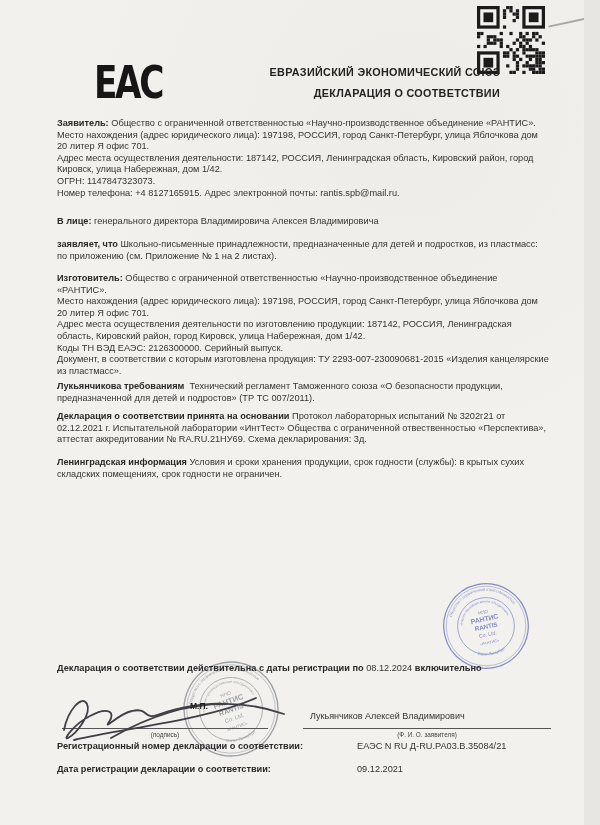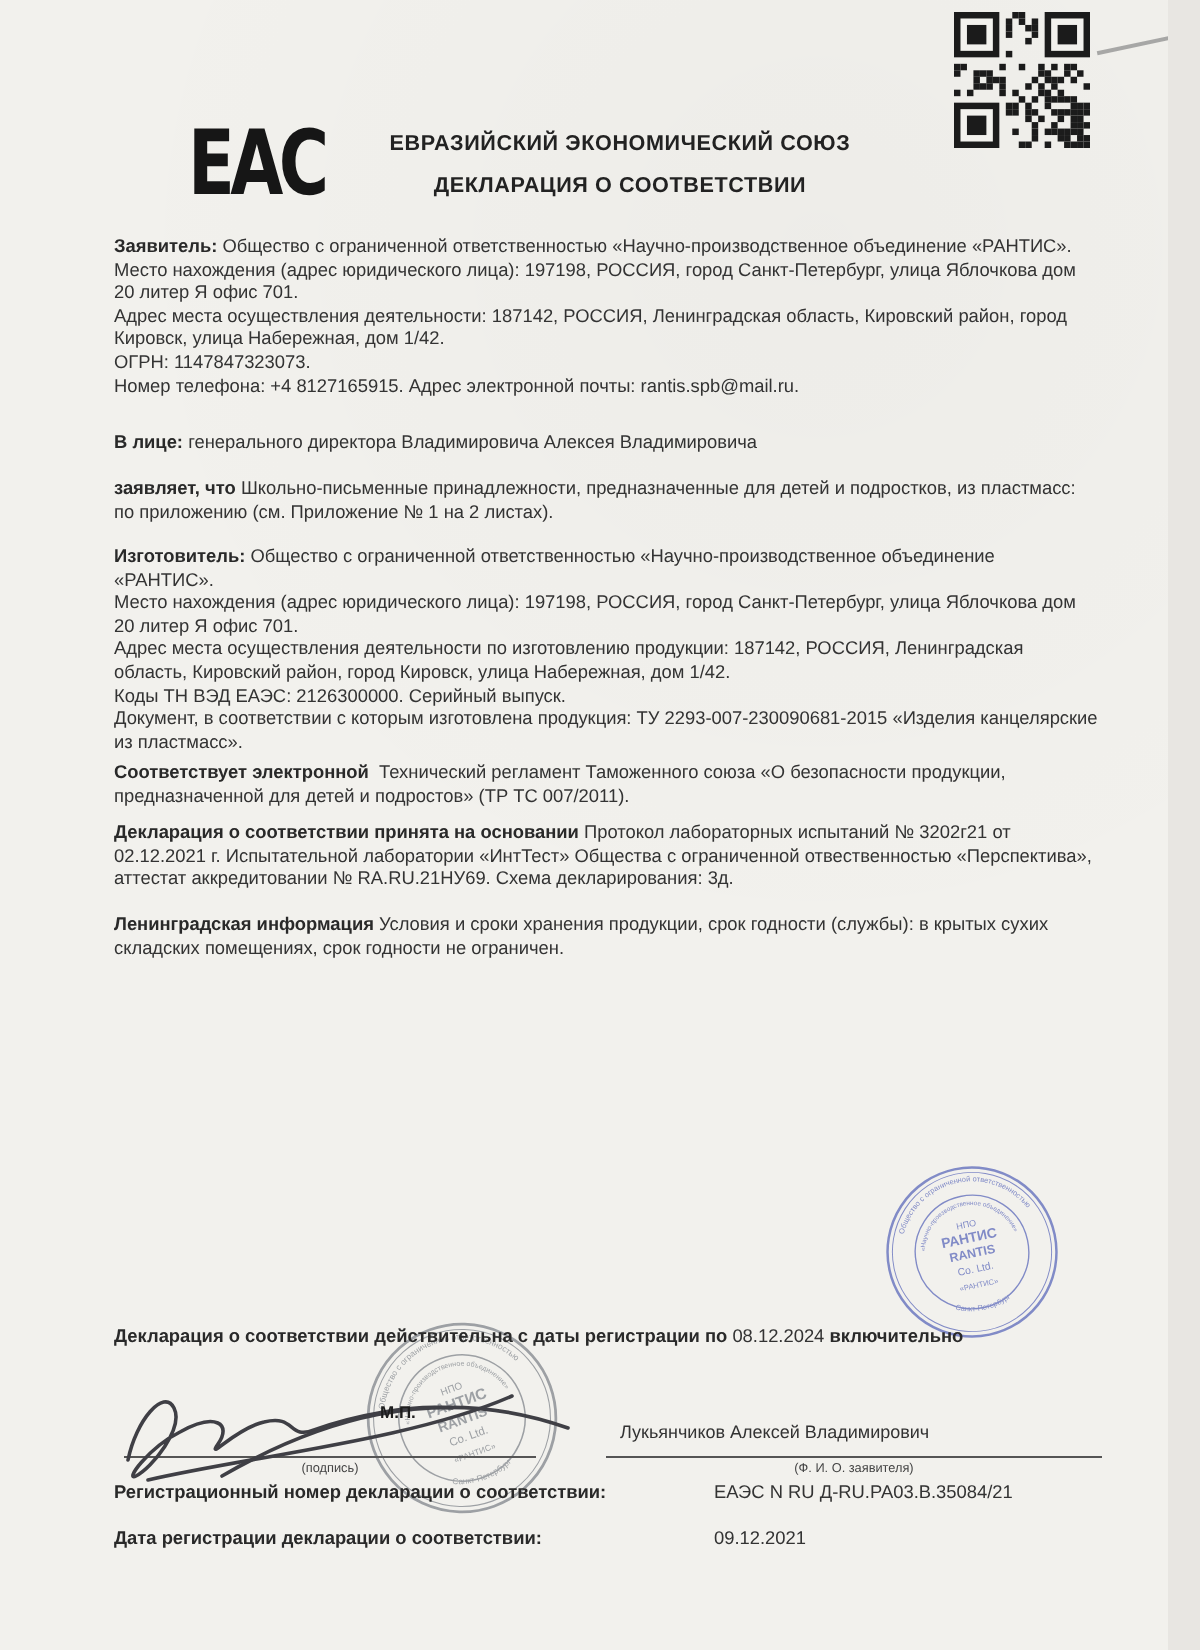--- a/index.html
+++ b/index.html
@@ -6,21 +6,21 @@
   html,body{width:600px;height:825px}
   body{background:#e8e6e2;font-family:"Liberation Sans",sans-serif}
   .page{position:relative;width:584px;height:825px;overflow:hidden;color:#333;
         background:radial-gradient(circle at 70% 15%, rgba(0,0,0,.02), transparent 45%),#f2f1ed}
   .artifact{position:absolute;left:548px;top:20px;width:54px;height:2px;background:#8f8f8f;
             transform:rotate(-12deg);opacity:.75}
   .qr{position:absolute;left:477px;top:6px;width:68px;height:68px}
   .eac{position:absolute;left:94px;top:56px;font-size:44px;font-weight:700;color:#161616;
        font-family:"DejaVu Sans",sans-serif;transform:scale(.78,1.02);transform-origin:left top;
        letter-spacing:-3px}
-  .title{position:absolute;left:120px;width:380px;text-align:center;font-size:10.8px;
+  .title{position:absolute;left:120px;width:380px;text-align:right;font-size:10.8px;
          font-weight:700;letter-spacing:.3px;color:#222}
   .para{position:absolute;left:57px;width:492px;font-size:9.2px;line-height:11.6px;color:#333}
   .para .line{display:block}
   .b{font-weight:700;color:#292929}
   .sigline{position:absolute;height:1px;background:#555}
   .caption{position:absolute;font-size:6.4px;color:#444;text-align:center}
   .sig-name{position:absolute;left:310px;top:711px;font-size:9px;color:#333}
   .reg-label{position:absolute;left:57px;font-size:9.2px;font-weight:700;color:#292929}
   .reg-value{position:absolute;left:357px;font-size:9.2px;color:#333}
   .stamp{position:absolute}
@@ -183,21 +183,21 @@
 
   <p class="para" style="top:273px">
     <span class="line"><span class="b">Изготовитель:</span> <span>Общество с ограниченной ответственностью «Научно-производственное объединение «РАНТИС».</span></span>
     <span class="line">Место нахождения (адрес юридического лица): 197198, РОССИЯ, город Санкт-Петербург, улица Яблочкова дом 20 литер Я офис 701.</span>
     <span class="line">Адрес места осуществления деятельности по изготовлению продукции: 187142, РОССИЯ, Ленинградская область, Кировский район, город Кировск, улица Набережная, дом 1/42.</span>
     <span class="line">Коды ТН ВЭД ЕАЭС: 2126300000. Серийный выпуск.</span>
     <span class="line">Документ, в соответствии с которым изготовлена продукция: ТУ 2293-007-230090681-2015 «Изделия канцелярские из пластмасс».</span>
   </p>
 
   <p class="para" style="top:381px">
-    <span class="b">Соответствует электронной</span>&nbsp; <span>Технический регламент Таможенного союза «О безопасности продукции, предназначенной для детей и подростов» (ТР ТС 007/2011).</span>
+    <span class="b">Лукьянчикова требованиям</span>&nbsp; <span>Технический регламент Таможенного союза «О безопасности продукции, предназначенной для детей и подростов» (ТР ТС 007/2011).</span>
   </p>
 
   <p class="para" style="top:411px">
     <span class="b">Декларация о соответствии принята на основании</span> <span>Протокол лабораторных испытаний № 3202г21 от 02.12.2021 г. Испытательной лаборатории «ИнтТест» Общества с ограниченной отвественностью «Перспектива», аттестат аккредитовании № RA.RU.21НУ69. Схема декларирования: 3д.</span>
   </p>
 
   <p class="para" style="top:457px">
     <span class="b">Ленинградская информация</span> <span>Условия и сроки хранения продукции, срок годности (службы): в крытых сухих складских помещениях, срок годности не ограничен.</span>
   </p>
 

